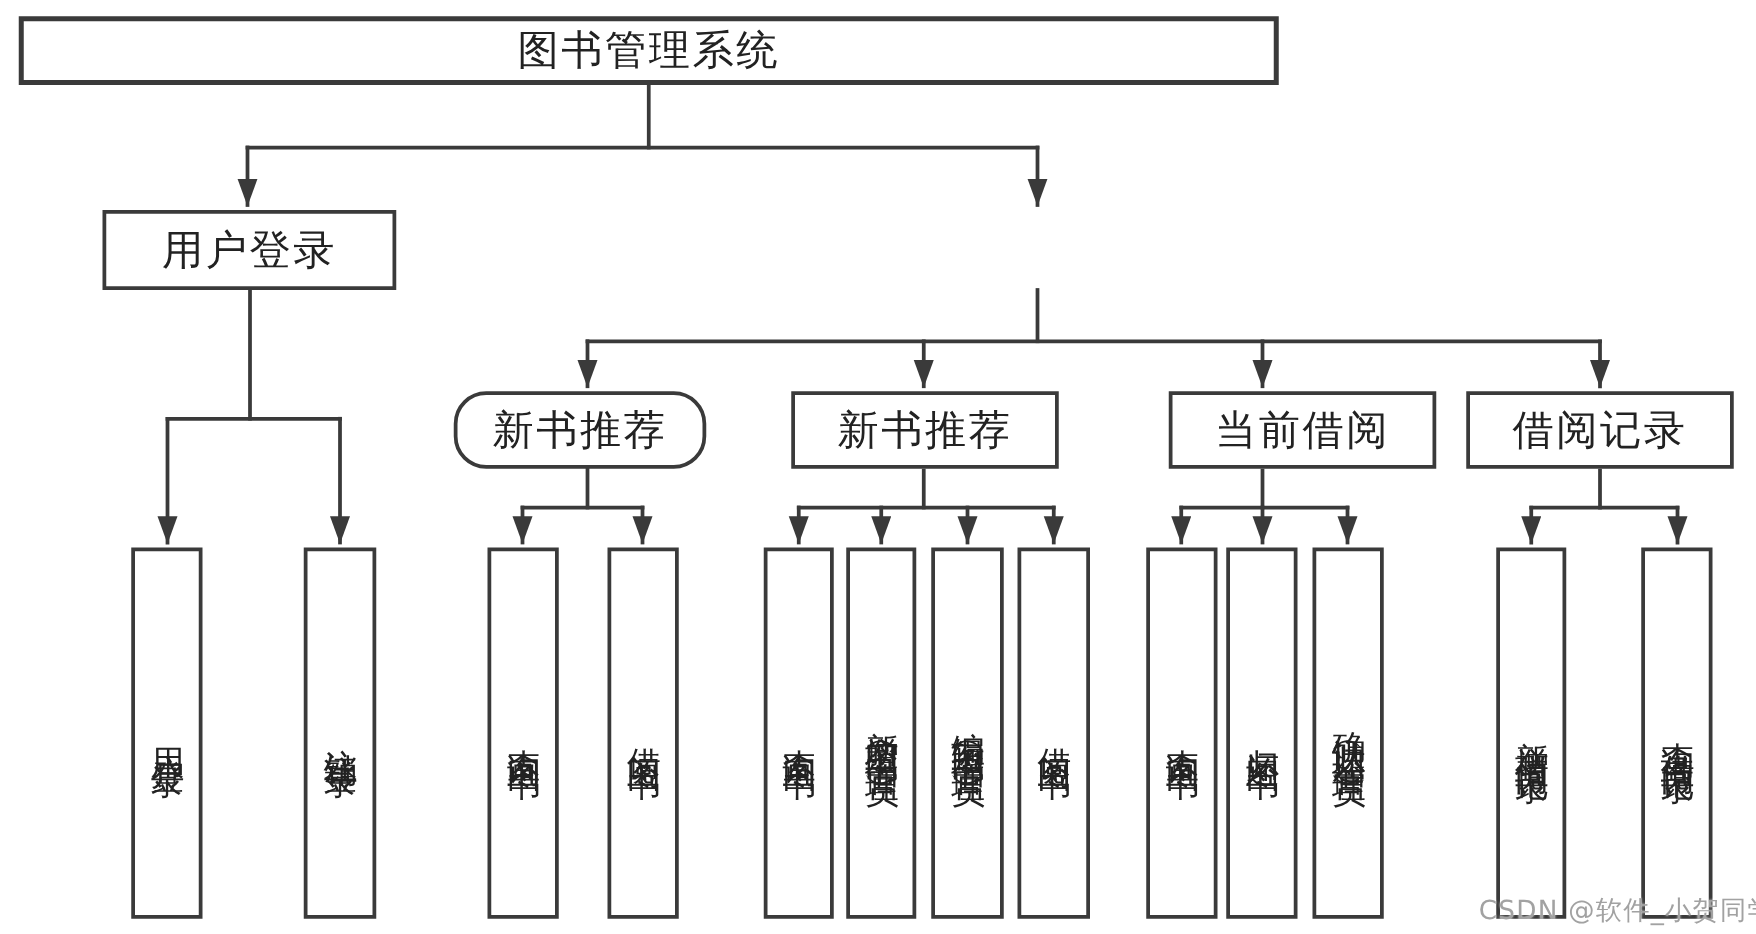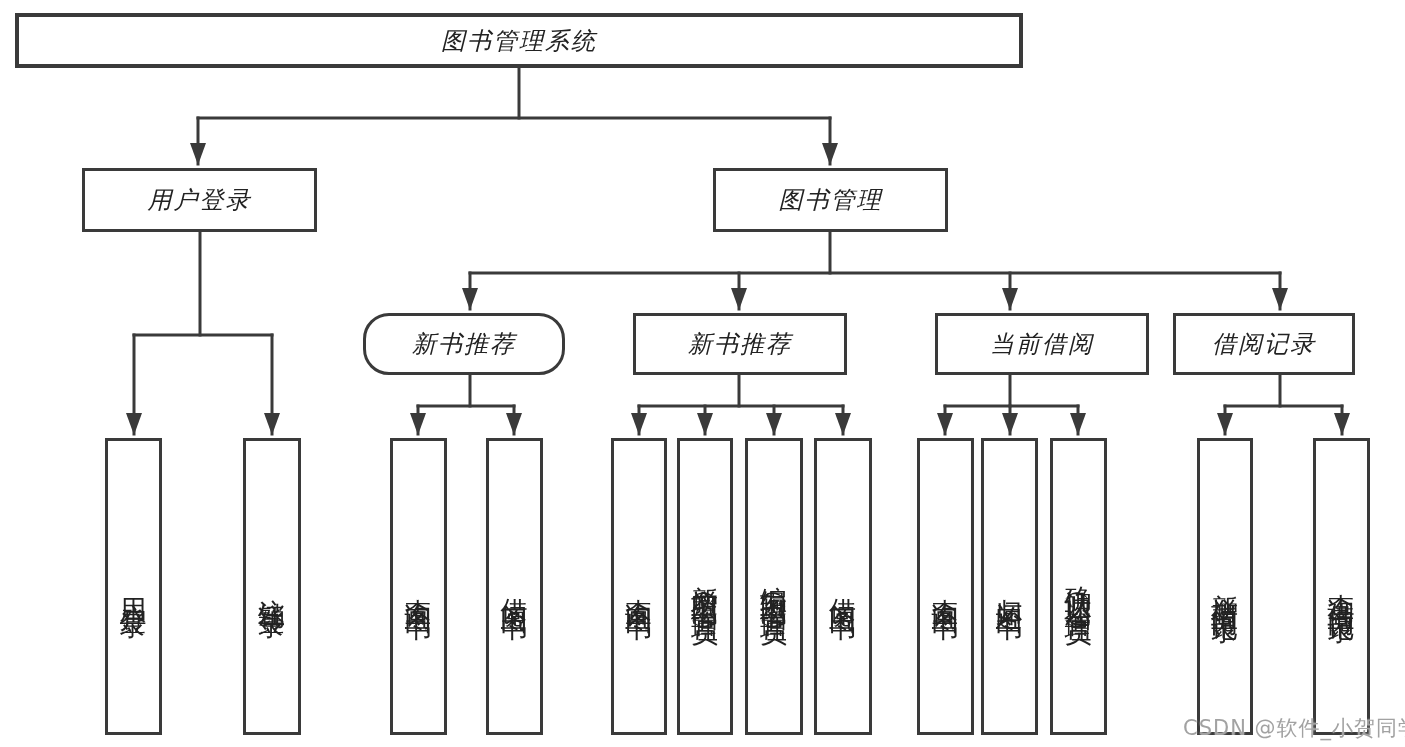--- a/index.html
+++ b/index.html
@@ -28,24 +28,23 @@
     box-sizing: border-box;
     border: 3px solid #3a3a3a;
     background: #ffffff;
     display: flex;
     align-items: center;
     justify-content: center;
     color: #222222;
   }
   .node.root   { border-width: 4px; }
   .hlabel {
-    font-size: 24px;
+    font-size: 33px;
     letter-spacing: 2px;
     white-space: nowrap;
-    font-style: italic;
   }
   .leaf .vlabel {
     writing-mode: vertical-rl;
     text-orientation: mixed;
     font-size: 27px;
     letter-spacing: 5px;
     line-height: 1;
     white-space: nowrap;
   }
   .watermark {
@@ -119,34 +118,31 @@
     <path class="conn" d="M1342,406 V434" marker-end="url(#arrow)"></path>
   </svg>
 
   <div class="node root" style="left:15px; top:13px; width:1008px; height:55px;">
     <span class="hlabel">图书管理系统</span>
   </div>
 
   <div class="node" style="left:82px; top:168px; width:235px; height:64px;">
     <span class="hlabel">用户登录</span>
   </div>
-  <div class="node" style="left:713px; top:168px; width:235px; height:64px;">
-    <span class="hlabel">图书管理</span>
-  </div>
 
   <div class="node" style="left:363px; top:313px; width:202px; height:62px;border-radius:26px;">
     <span class="hlabel">新书推荐</span>
   </div>
   <div class="node" style="left:633px; top:313px; width:214px; height:62px;">
     <span class="hlabel">新书推荐</span>
   </div>
   <div class="node" style="left:903px; top:313px; width:214px; height:62px;margin-left:32px;">
     <span class="hlabel">当前借阅</span>
   </div>
-  <div class="node" style="left:1173px; top:313px; width:182px; height:62px;">
+  <div class="node" style="left:1173px; top:313px; width:214px; height:62px;">
     <span class="hlabel">借阅记录</span>
   </div>
 
   <div class="node leaf" style="left:105px; top:438px; width:57px; height:297px;">
     <span class="vlabel">用户登录</span>
   </div>
   <div class="node leaf" style="left:243px; top:438px; width:58px; height:297px;">
     <span class="vlabel">注销登录</span>
   </div>
 

